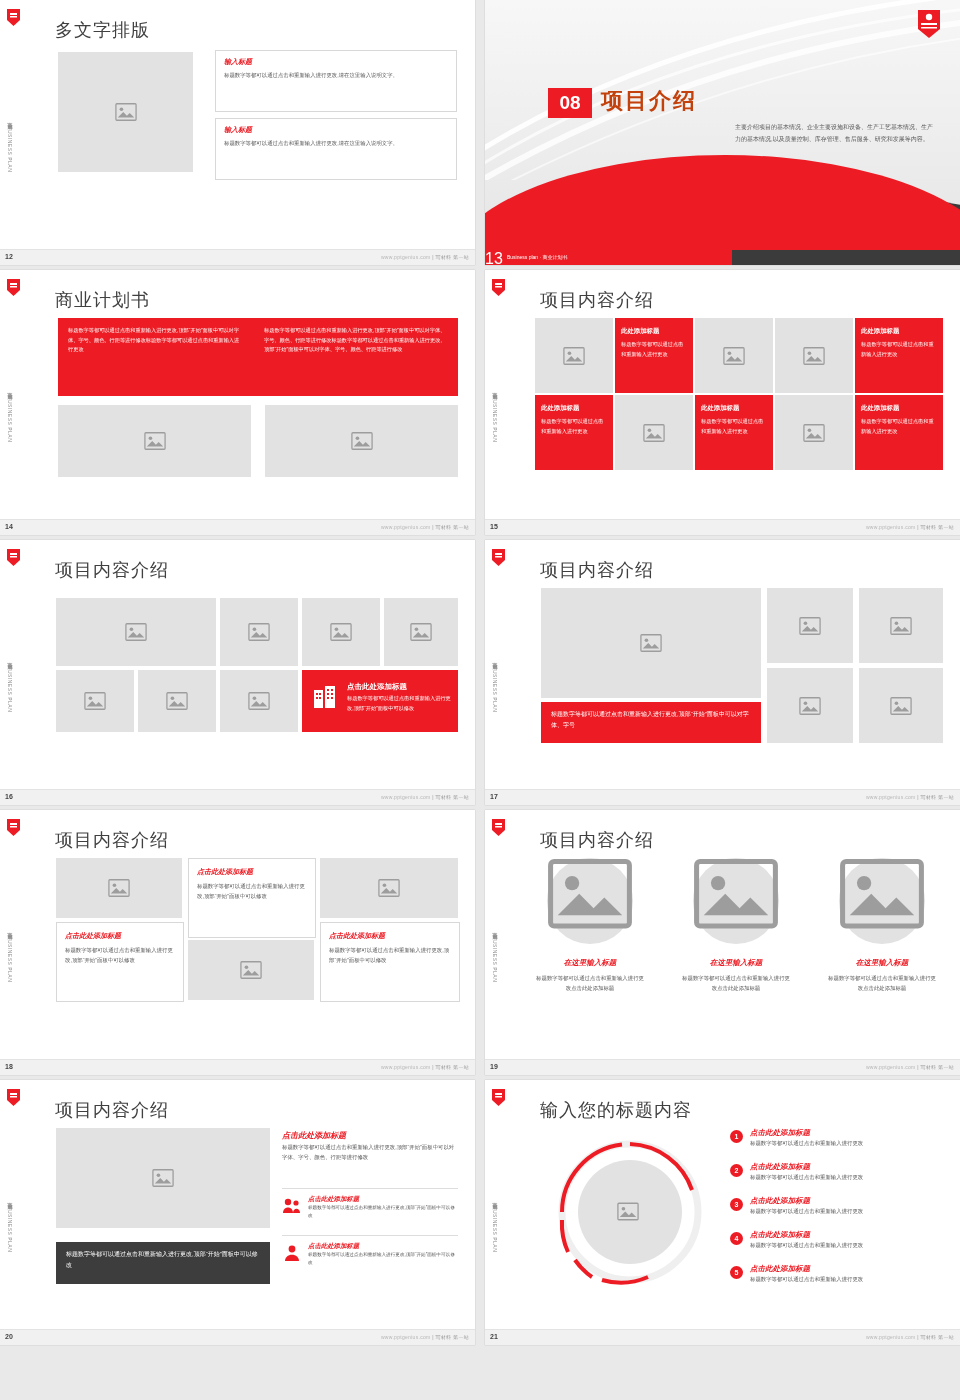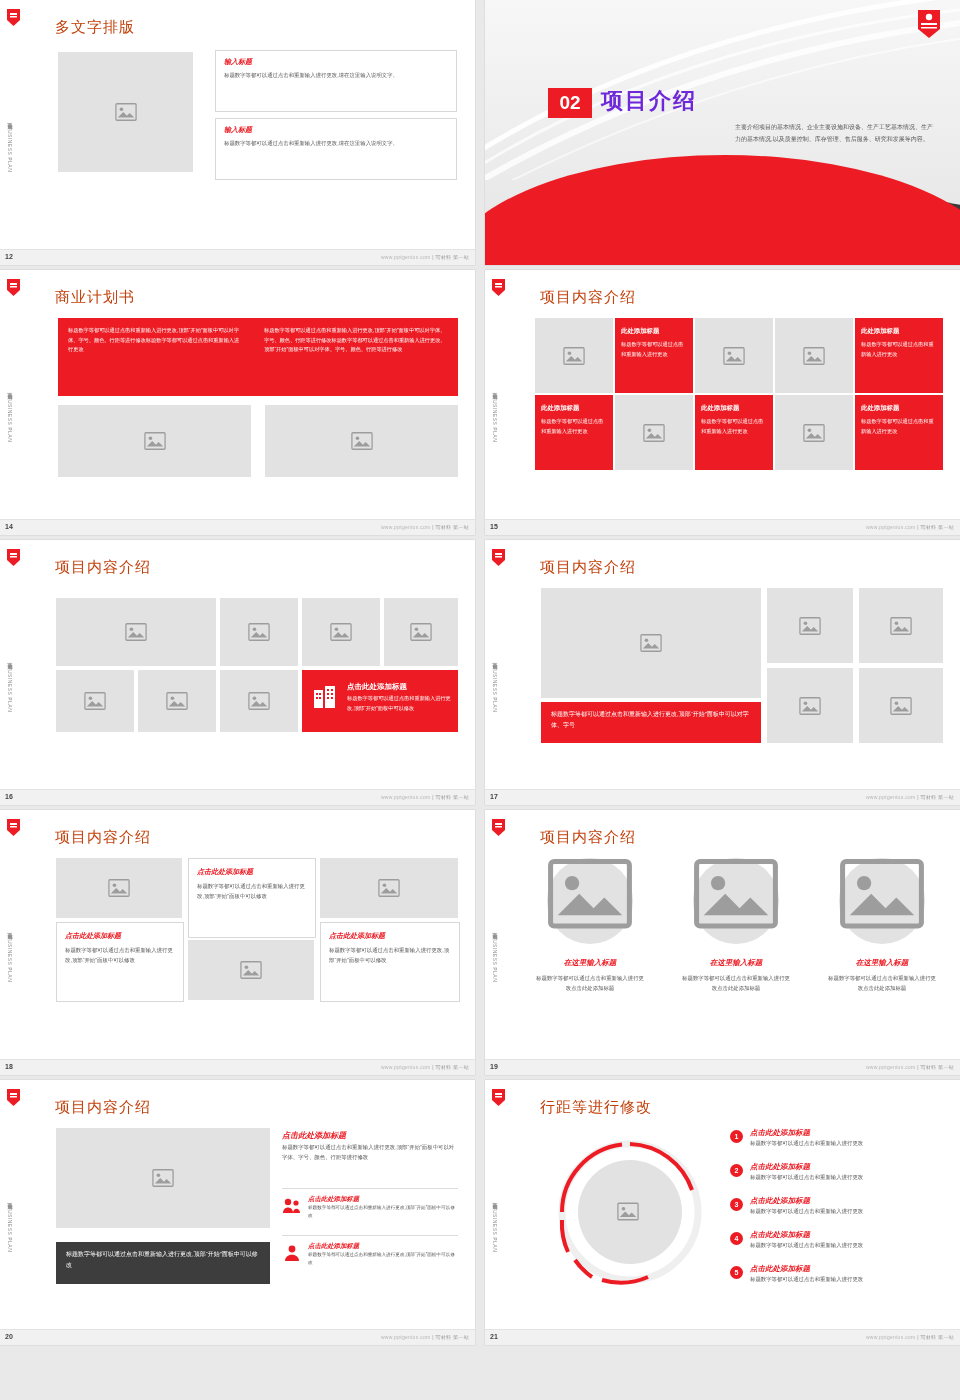--- a/index.html
+++ b/index.html
@@ -8,38 +8,38 @@
   .slide{position:relative;background:#fff;overflow:hidden;box-shadow:0 0 1px rgba(0,0,0,.25);}
   
   .rail{position:absolute;left:0;top:0;width:26px;height:100%;background:#fff;}
   .rail .logo{position:absolute;left:6px;top:8px;width:15px;height:19px;}
   .rail .vtext{position:absolute;left:6px;top:118px;writing-mode:vertical-rl;font-size:5px;color:#8a8a8a;letter-spacing:.5px;line-height:1.6;}
   
   .foot{position:absolute;left:0;bottom:0;width:100%;height:15px;background:#f1f1f1;border-top:1px solid #e3e3e3;}
   .foot .pg{position:absolute;left:5px;top:3px;font-size:7px;font-weight:bold;color:#444;}
   .foot .rt{position:absolute;right:6px;top:4px;font-size:5px;color:#9b9b9b;letter-spacing:.3px;}
   .foot .rt .u{color:#b6b6b6;}
-  .title{position:absolute;left:55px;top:18px;font-size:15px;color:#c2410c;letter-spacing:1px;}
+  .title{position:absolute;left:55px;top:18px;font-size:18px;color:#404040;letter-spacing:1px;}
   .ph{background:#e2e2e2;position:relative;}
   .ph .ic{position:absolute;left:50%;top:50%;transform:translate(-50%,-50%);width:22px;height:19px;}
   .red{background:#ed1c24;color:#fff;}
   .tx{font-size:5.4px;line-height:1.85;color:#555;}
   .rtx{font-size:5.2px;line-height:1.85;color:#fff;}
   .hd{font-weight:bold;color:#ed1c24;font-style:italic;}
   .card{border:1px solid #d8d8d8;}
   .circle{border-radius:50%;background:#e2e2e2;}
   
   .cover{position:absolute;inset:0;background:linear-gradient(180deg,#f7f7f7 0%,#ececec 60%,#e4e4e4 100%);}
   .cov-red{position:absolute;left:-40px;bottom:-10px;width:560px;height:120px;background:#ed1c24;border-radius:50% 50% 0 0 / 100% 100% 0 0;}
   .cov-dark{position:absolute;left:160px;bottom:-14px;width:420px;height:80px;background:#3b3b3b;border-radius:60% 40% 0 0 / 100% 100% 0 0;}
   .cov-foot{position:absolute;left:0;bottom:0;width:100%;height:15px;background:#ed1c24;}
   .cov-foot .dark{position:absolute;right:0;top:0;width:48%;height:100%;background:#3b3b3b;}
   .badge{position:absolute;right:18px;top:8px;width:26px;height:32px;}
   .num02{position:absolute;left:63px;top:88px;width:44px;height:30px;background:#ed1c24;color:#fff;font-size:19px;font-weight:bold;display:flex;align-items:center;justify-content:center;}
-  .cov-title{position:absolute;left:116px;top:86px;font-size:22px;font-weight:bold;color:#6d28d9;letter-spacing:2px;}
+  .cov-title{position:absolute;left:116px;top:86px;font-size:22px;font-weight:bold;color:#c2410c;letter-spacing:2px;}
   .cov-desc{position:absolute;left:250px;top:122px;width:200px;font-size:6px;line-height:1.95;color:#555;}
   svg{display:block;}
 </style>
 </head>
 <body>
 
 <div class="grid">
 
   <div class="slide">
     <div class="rail">
@@ -78,25 +78,31 @@
         <path d="M-20,175 C120,85 300,25 520,5" stroke="#fff" stroke-width="3" fill="none" opacity=".7"></path>
         <path d="M-20,190 C130,100 310,38 520,18" stroke="#fff" stroke-width="6" fill="none" opacity=".8"></path>
         <path d="M-20,205 C140,118 320,55 520,33" stroke="#fff" stroke-width="2" fill="none" opacity=".6"></path>
       </svg>
     </div>
     <svg class="badge" viewBox="0 0 26 32">
         <path d="M2 2h22v19l-11 9-11-9z" fill="#ed1c24"></path>
         <circle cx="13" cy="9" r="3.2" fill="#fff"></circle>
         <path d="M5 15h16v2H5zM5 19h16v1.5H5z" fill="#fff"></path>
       </svg>
-    <div class="num02">02</div>
+    <div class="num02">08</div>
     <div class="cov-title">项目介绍</div>
     <div class="cov-desc">主要介绍项目的基本情况、企业主要设施和设备、生产工艺基本情况、生产力的基本情况,以及质量控制、库存管理、售后服务、研究和发展等内容。</div>
     <div class="cov-dark"></div>
     <div class="cov-red"></div>
+    <div class="cov-foot">
+      <div class="dark"></div>
+      <div class="pg" style="color:#fff;">13</div>
+      <div style="position:absolute;left:22px;top:4px;font-size:5px;color:#fff;">Business plan · 商业计划书</div>
+
+    </div>
   </div>
 
   <div class="slide">
     <div class="rail">
       <svg class="logo" viewBox="0 0 15 19">
           <path d="M1 1h13v11L7.5 18 1 12z" fill="#ed1c24"></path>
           <path d="M4 5h7v2H4zM4 8h7v1.5H4z" fill="#fff"></path>
         </svg>
       <div class="vtext">商业计划书 | BUSINESS PLAN</div>
     </div>
@@ -476,21 +482,21 @@
   </div>
 
   <div class="slide">
     <div class="rail">
       <svg class="logo" viewBox="0 0 15 19">
           <path d="M1 1h13v11L7.5 18 1 12z" fill="#ed1c24"></path>
           <path d="M4 5h7v2H4zM4 8h7v1.5H4z" fill="#fff"></path>
         </svg>
       <div class="vtext">商业计划书 | BUSINESS PLAN</div>
     </div>
-    <div class="title">行距等进行修改</div>
+    <div class="title">输入您的标题内容</div>
     <svg style="position:absolute;left:45px;top:52px;" width="200" height="160">
       <circle cx="100" cy="80" r="68" fill="none" stroke="#efefef" stroke-width="7"></circle>
       <path d="M100 12 A68 68 0 0 1 162 58" fill="none" stroke="#ed1c24" stroke-width="4"></path>
       <path d="M32 80 A68 68 0 0 1 92 12.5" fill="none" stroke="#ed1c24" stroke-width="4"></path>
       <path d="M38 120 A68 68 0 0 1 32 88" fill="none" stroke="#ed1c24" stroke-width="4"></path>
       <path d="M62 145 A68 68 0 0 1 45 128" fill="none" stroke="#ed1c24" stroke-width="4"></path>
       <path d="M118 145 A68 68 0 0 1 72 148" fill="none" stroke="#ed1c24" stroke-width="4"></path>
       <circle cx="100" cy="80" r="52" fill="#e2e2e2"></circle>
     </svg>
     <svg style="position:absolute;left:132px;top:122px;width:22px;height:19px;" viewBox="0 0 24 20">

